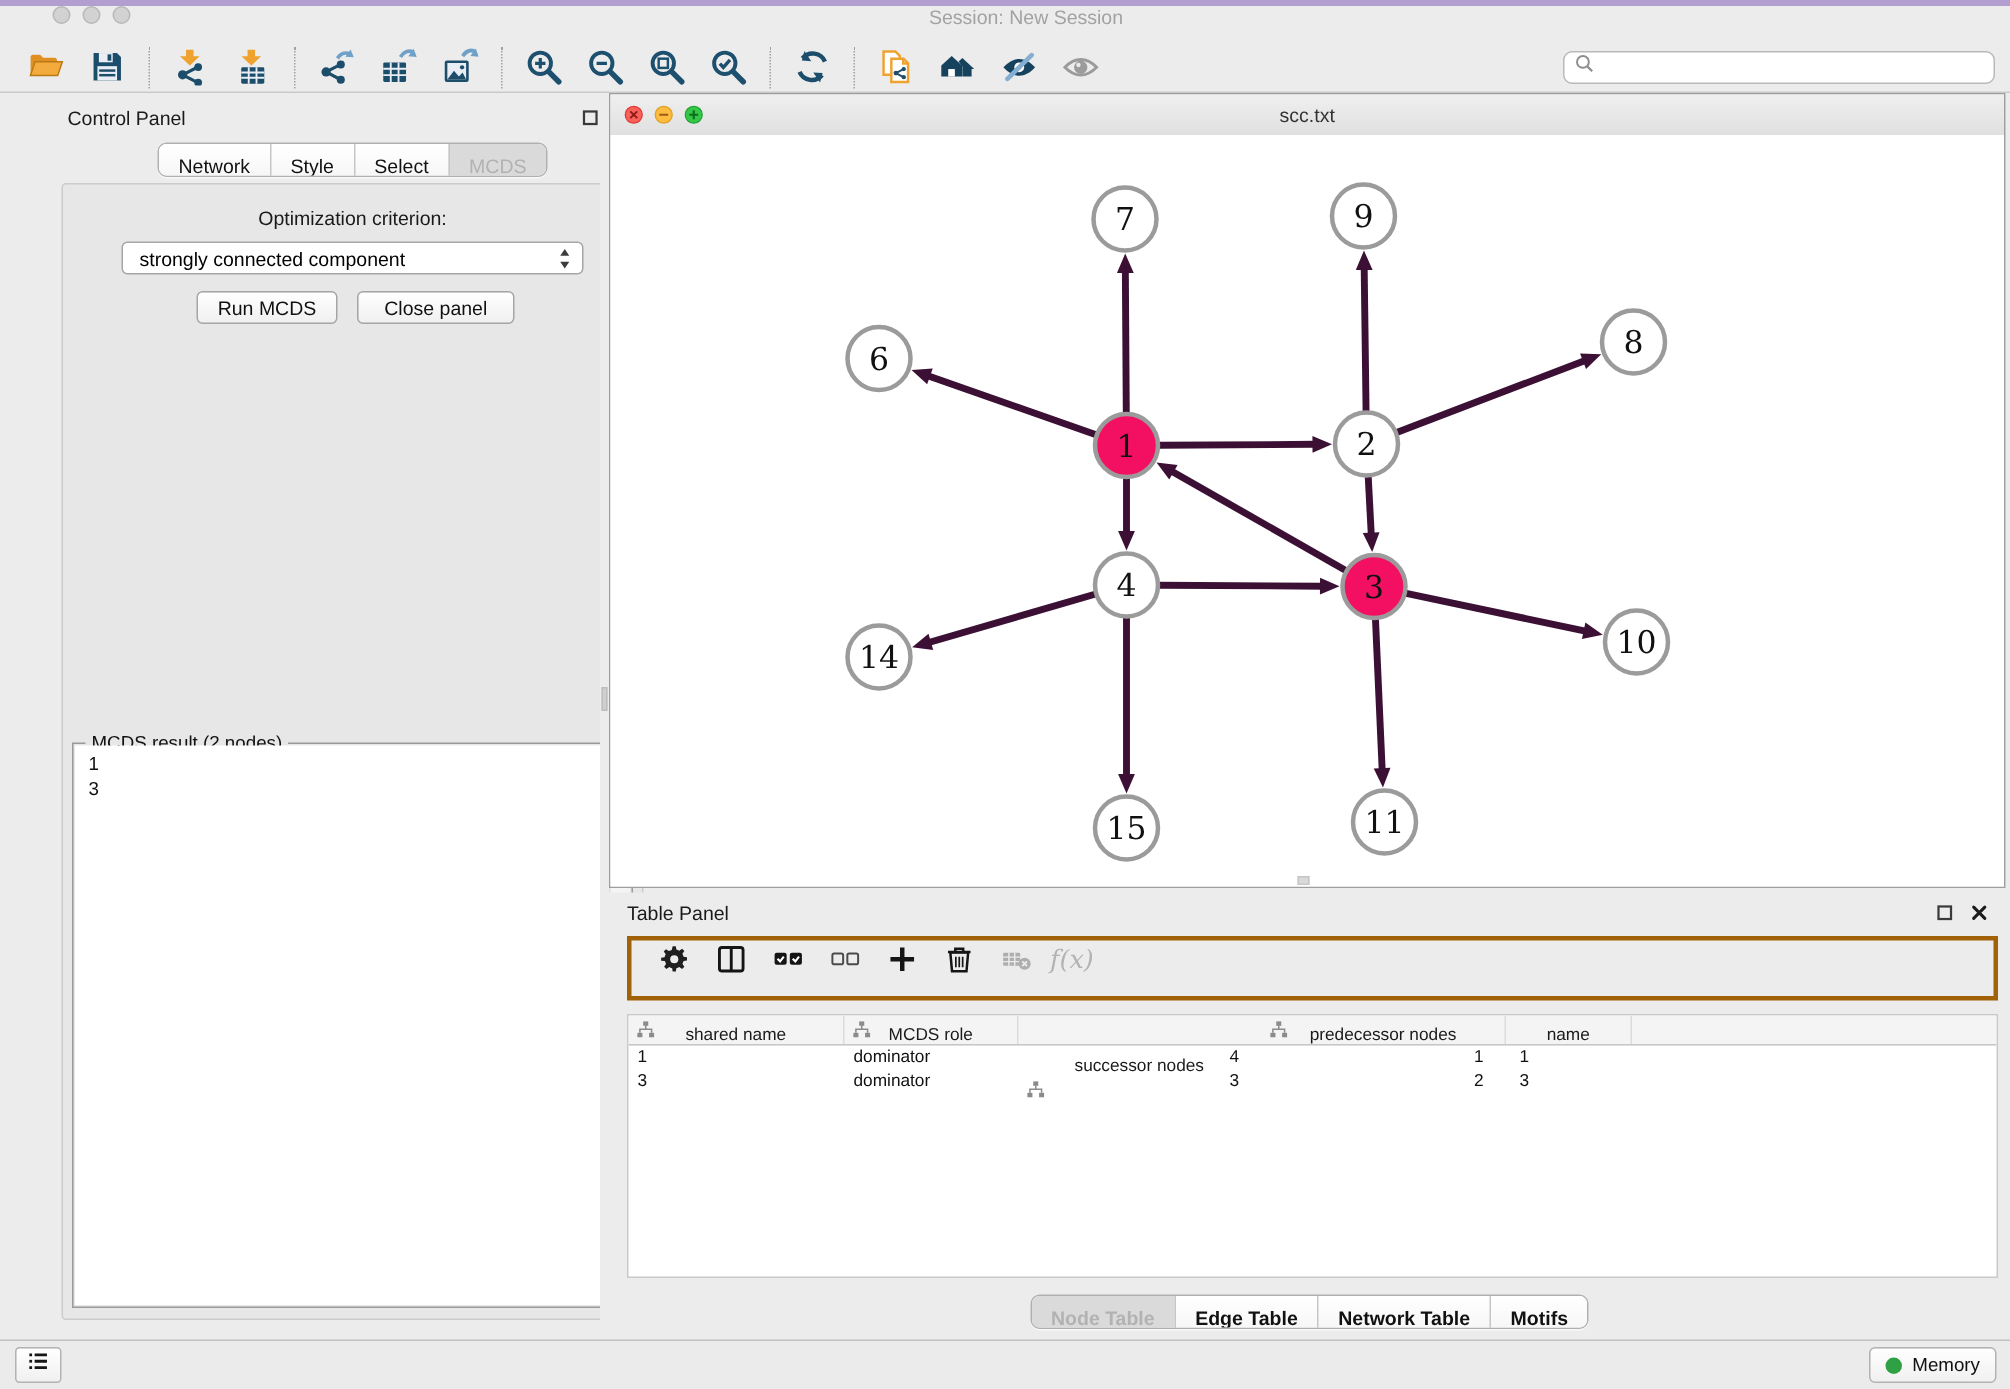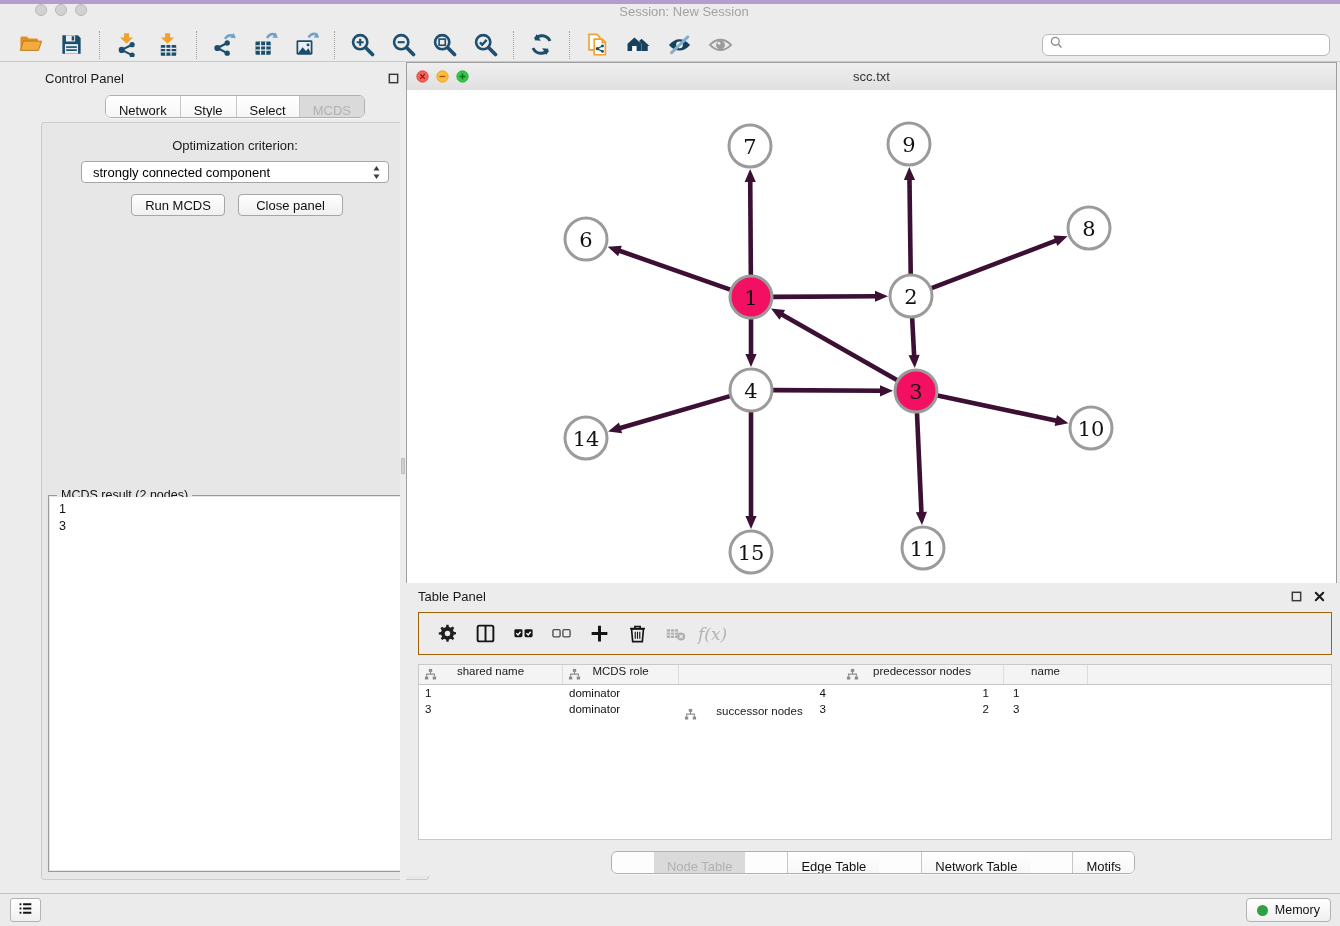--- a/index.html
+++ b/index.html
@@ -59,39 +59,39 @@
   .netwin{position:absolute;left:406px;top:62px;width:931px;height:530px;border:1px solid #9e9e9e;box-sizing:border-box;background:#fff;}
   .net-titlebar{position:relative;height:27px;background:linear-gradient(#efefef,#e0e0e0);border-bottom:1px solid #bdbdbd;display:flex;align-items:center;}
   .net-lights{display:flex;gap:7px;margin-left:9px;z-index:2;}
   .net-lights svg{width:13px;height:13px;display:block;}
   .net-title{position:absolute;left:0;right:0;text-align:center;font-size:13px;color:#333;}
   .net-canvas{position:absolute;left:0;top:27px;right:0;bottom:0;background:#fff;}
   .net-canvas svg{position:absolute;left:0;top:0;}
   .grip-dot{position:absolute;left:458px;bottom:1px;width:8px;height:6px;background:#d9d9d9;border:1px solid #c6c6c6;box-sizing:border-box;}
 
   
-  .tp{position:absolute;left:406px;top:583px;width:934px;height:293px;background:#ececec;}
+  .tp{position:absolute;left:406px;top:595px;width:934px;height:293px;background:#ececec;}
   .tp-title{position:absolute;left:12px;top:6px;font-size:13px;color:#1a1a1a;}
   .tp .panel-ctrl{right:14px;top:6px;}
-  .tp-toolbar{position:absolute;left:12px;right:8px;top:29px;height:43px;border:1px solid #a16207;display:flex;align-items:center;padding-left:16px;box-sizing:border-box;}
+  .tp-toolbar{position:absolute;left:12px;right:8px;top:29px;height:43px;border:3px solid #a16207;display:flex;padding-left:16px;box-sizing:border-box;}
   .tpbtn{width:24px;height:24px;display:flex;align-items:center;justify-content:center;margin-right:14px;}
   .tpbtn svg{width:21px;height:21px;display:block;}
   .tpbtn.fx svg{width:34px;height:24px;}
   .tp-table{position:absolute;left:12px;right:8px;top:81px;height:176px;background:#fff;border:1px solid #c9c9c9;box-sizing:border-box;overflow:hidden;}
   .t-header{display:flex;height:19px;background:#f4f4f4;border-bottom:1px solid #c6c6c6;font-size:11.5px;color:#1a1a1a;}
-  .t-hcell{position:relative;display:flex;align-items:flex-start;justify-content:center;border-right:1px solid #dcdcdc;box-sizing:border-box;flex:0 0 auto;}
+  .t-hcell{position:relative;display:flex;align-items:flex-end;justify-content:center;border-right:1px solid #dcdcdc;box-sizing:border-box;flex:0 0 auto;}
   .t-hcell .hicon{position:absolute;left:5px;top:3px;width:13px;height:13px;}
   .t-hcell .hicon svg{width:13px;height:13px;display:block;}
   .t-filler{flex:1 1 auto;}
   .t-row{display:flex;height:16px;font-size:11.5px;color:#111;align-items:center;}
   .t-cell{box-sizing:border-box;flex:0 0 auto;padding:0 6px;white-space:nowrap;overflow:hidden;}
   .t-cell.right{text-align:right;padding-right:15px;}
   .t-cell.namecol{padding-left:9px;}
   .tp-tabs{position:absolute;left:0;right:0;top:268px;display:flex;justify-content:center;}
-  .tp-tabs .tab{font-weight:normal;margin-left:42px;}
+  .tp-tabs .tab{font-weight:bold;}
 
   
   .statusbar{position:absolute;left:0;top:893px;width:100%;height:33px;background:#ebebeb;border-top:1px solid #c2c2c2;box-sizing:border-box;}
   .sb-btn{position:absolute;left:10px;top:4px;width:31px;height:24px;background:linear-gradient(#fff,#f0f0f0);border:1px solid #b3b3b3;border-radius:3px;display:flex;align-items:center;justify-content:center;box-sizing:border-box;}
   .sb-btn svg{width:17px;height:17px;}
   .mem-btn{position:absolute;right:9px;top:4px;height:24px;padding:0 10px;background:linear-gradient(#fff,#f0f0f0);border:1px solid #b3b3b3;border-radius:4px;display:flex;align-items:center;gap:7px;font-size:12.5px;color:#111;box-sizing:border-box;}
   .mem-dot{width:11px;height:11px;border-radius:50%;}
 </style>
 </head>
 <body>

